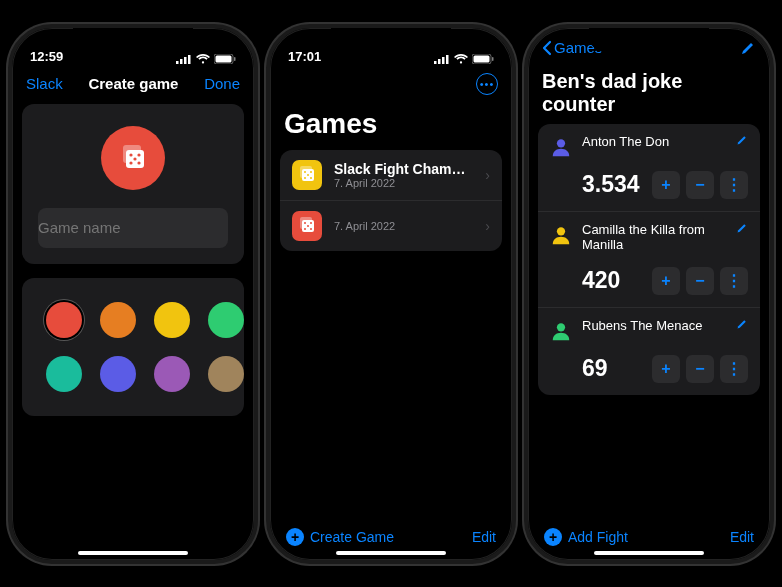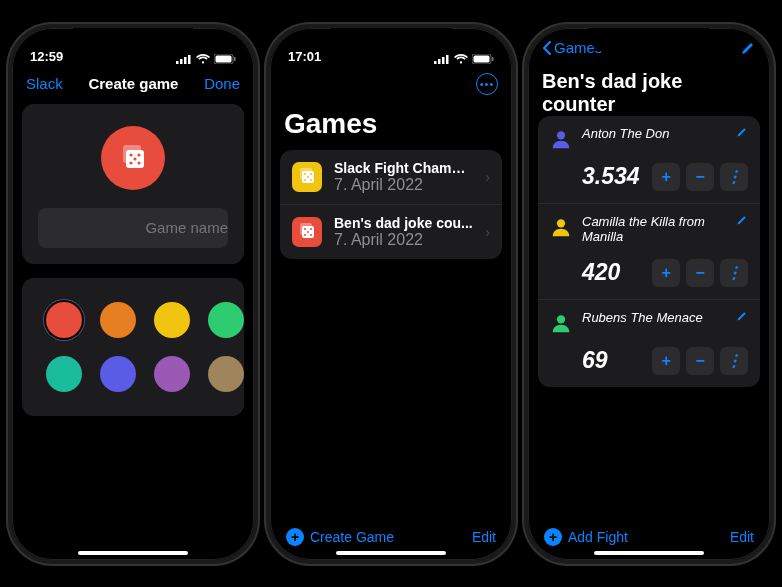--- a/index.html
+++ b/index.html
@@ -55,21 +55,21 @@
     justify-content: space-between;
     align-items: center;
     padding: 0 14px;
     font-size: 14px;
   }
   .nav-left, .nav-right { color: #0a84ff; font-size: 15px; cursor: pointer; }
   .nav-title { color: #fff; font-weight: 600; font-size: 15px; }
   .nav-back { display: flex; align-items: center; gap: 2px; color: #0a84ff; font-size: 15px; cursor: pointer; }
   .content { padding: 0 10px; }
   .large-title { color: #fff; font-size: 28px; font-weight: 700; padding: 4px 14px 10px; }
-  .large-title-sm { color: #fff; font-size: 20px; font-weight: 700; padding: 2px 14px 0; }
+  .large-title-sm { color: #fff; font-size: 20px; font-weight: 700; padding: 2px 14px 8px; }
   .card {
     background: #1c1c1e;
     border-radius: 12px;
     padding: 16px;
     margin-bottom: 14px;
   }
   .hero-icon {
     width: 64px; height: 64px;
     background: #e74c3c;
     border-radius: 50%;
@@ -79,21 +79,21 @@
     justify-content: center;
     color: #fff;
   }
   .name-input {
     background: #2c2c2e;
     border: none;
     border-radius: 8px;
     height: 40px;
     width: 100%;
     color: #8e8e93;
-    text-align: right;
+    text-align: left;
     font-size: 15px;
   }
   .color-grid {
     display: grid;
     grid-template-columns: repeat(4, 1fr);
     gap: 18px;
     padding: 8px 8px;
   }
   .swatch {
     width: 36px; height: 36px; border-radius: 50%;
@@ -115,28 +115,27 @@
     cursor: pointer;
   }
   .list-row:last-child { border-bottom: none; }
   .row-icon {
     width: 30px; height: 30px; border-radius: 7px;
     display: flex; align-items: center; justify-content: center;
     color: #fff; flex-shrink: 0;
   }
   .row-text { flex: 1; min-width: 0; }
   .row-title { color: #fff; font-size: 14px; font-weight: 600; white-space: nowrap; overflow: hidden; text-overflow: ellipsis; }
-  .row-sub { color: #8e8e93; font-size: 16px; }
+  .row-sub { color: #8e8e93; font-size: 11px; }
   .chev { color: #4a4a4e; font-size: 14px; }
   .player-card {
     background: #1c1c1e;
     border-radius: 12px;
     overflow: hidden;
     margin: 0 10px;
-    font-style: italic;
   }
   .player-row {
     padding: 10px 12px 12px;
     border-bottom: 1px solid #2c2c2e;
   }
   .player-row:last-child { border-bottom: none; }
   .player-top { display: flex; align-items: flex-start; gap: 10px; }
   .player-avatar { width: 22px; height: 22px; margin-top: 2px; flex-shrink: 0; }
   .player-info { flex: 1; min-width: 0; }
   .player-name { color: #fff; font-size: 13px; line-height: 1.2; margin-bottom: 1px; }
@@ -295,21 +294,20 @@
               <rect x="2" y="0" width="12" height="12" rx="2" fill="#fff" opacity="0.35"></rect>
               <rect x="4" y="3" width="12" height="12" rx="2" fill="#fff"></rect>
               <circle cx="7" cy="6" r="1" fill="#e74c3c"></circle>
               <circle cx="13" cy="6" r="1" fill="#e74c3c"></circle>
               <circle cx="10" cy="9" r="1" fill="#e74c3c"></circle>
               <circle cx="7" cy="12" r="1" fill="#e74c3c"></circle>
               <circle cx="13" cy="12" r="1" fill="#e74c3c"></circle>
             </svg>
     </div>
     <div class="row-text">
-      <div class="row-title">Ben's dad joke cou...</div>
       <div class="row-sub">7. April 2022</div>
     </div>
     <div class="chev">›</div>
         </div>
       </div>
   </div>
   <div class="bottom-bar">
     <div class="bottom-btn">
       <span class="plus-circle">+</span>
       <span>Create Game</span>

